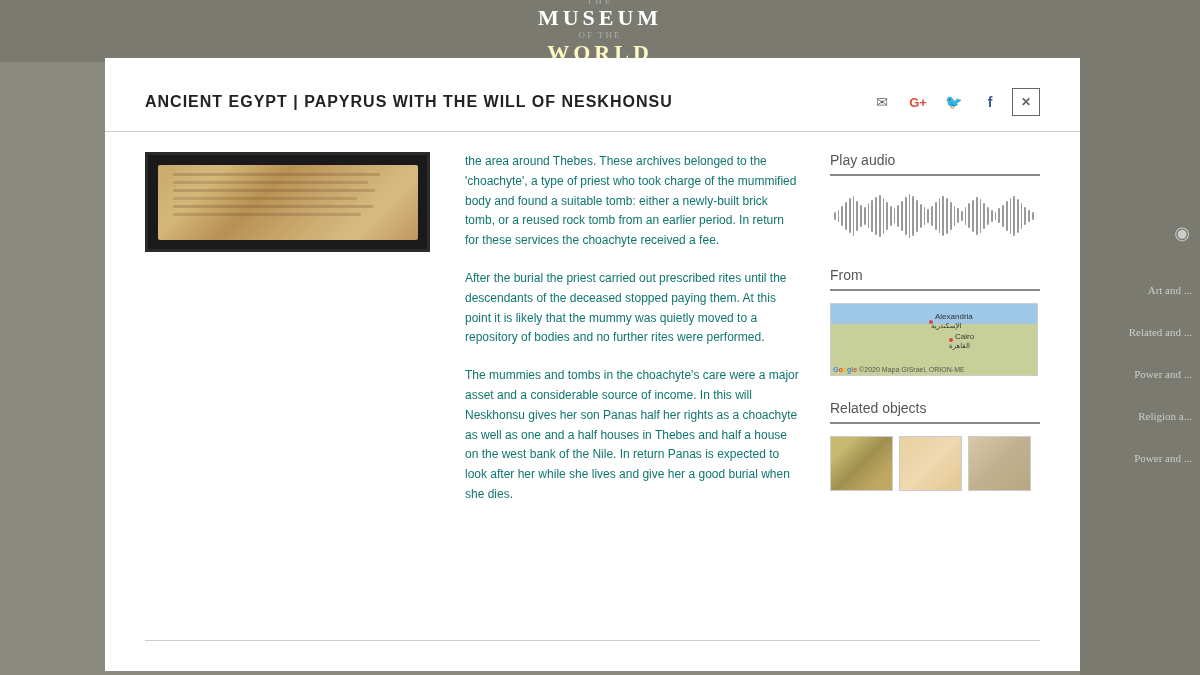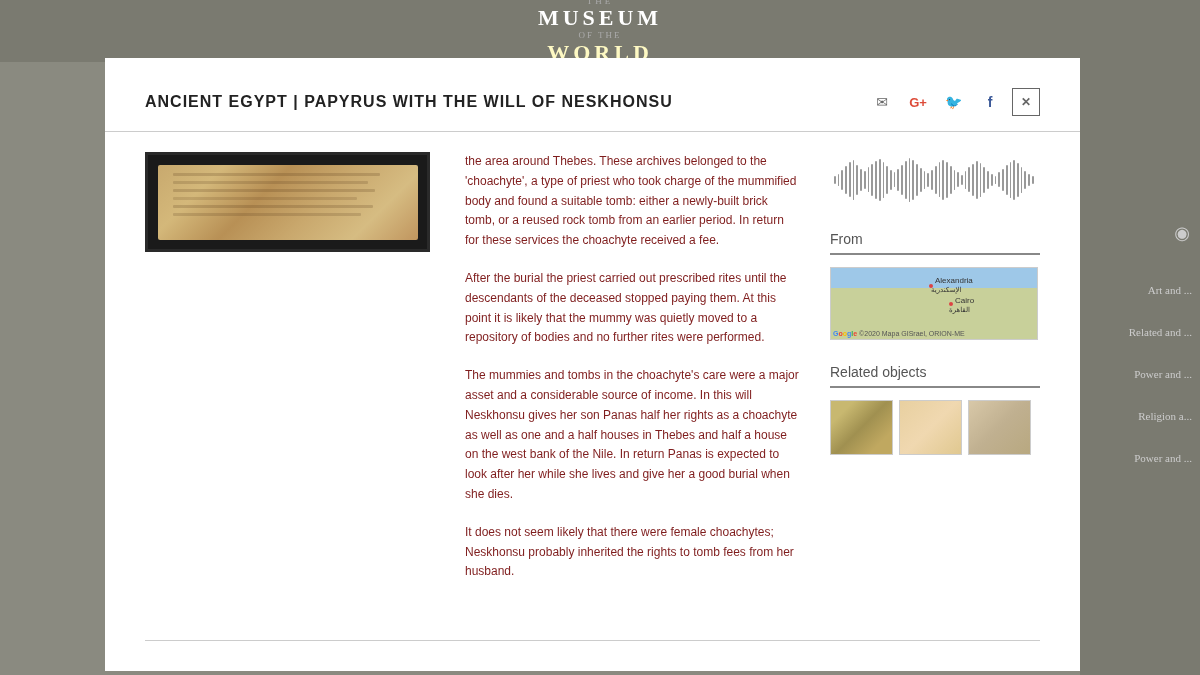--- a/index.html
+++ b/index.html
@@ -199,21 +199,21 @@
     }
 
     
     .center-col {
       flex: 1;
     }
 
     .article-text {
       font-family: Arial, sans-serif;
       font-size: 12px;
-      color: #7f1d1d;
+      color: #0f766e;
       line-height: 1.65;
     }
 
     .article-paragraph {
       margin-bottom: 18px;
     }
 
     
     .right-col {
       flex: 0 0 210px;
@@ -406,27 +406,27 @@
           </div>
         </div>
       </div>
     </div>
 
     <div class="center-col">
       <div class="article-text">
         <p class="article-paragraph">the area around Thebes. These archives belonged to the 'choachyte', a type of priest who took charge of the mummified body and found a suitable tomb: either a newly-built brick tomb, or a reused rock tomb from an earlier period. In return for these services the choachyte received a fee.</p>
         <p class="article-paragraph">After the burial the priest carried out prescribed rites until the descendants of the deceased stopped paying them. At this point it is likely that the mummy was quietly moved to a repository of bodies and no further rites were performed.</p>
         <p class="article-paragraph">The mummies and tombs in the choachyte's care were a major asset and a considerable source of income. In this will Neskhonsu gives her son Panas half her rights as a choachyte as well as one and a half houses in Thebes and half a house on the west bank of the Nile. In return Panas is expected to look after her while she lives and give her a good burial when she dies.</p>
-        <p class="article-paragraph">It does not seem likely that there were female choachytes; Neskhonsu probably inherited the rights to tomb fees from her husband.</p>
       </div>
     </div>
 
     <div class="right-col">
 
       <div class="audio-section">
+        <div class="section-label">Play audio</div>
         <div class="audio-waveform" id="waveform-bars">
         <div class="wave-bar" style="height: 8px;"></div>
             <div class="wave-bar" style="height: 12px;"></div>
             <div class="wave-bar" style="height: 20px;"></div>
             <div class="wave-bar" style="height: 28px;"></div>
             <div class="wave-bar" style="height: 35px;"></div>
             <div class="wave-bar" style="height: 40px;"></div>
             <div class="wave-bar" style="height: 30px;"></div>
             <div class="wave-bar" style="height: 22px;"></div>
             <div class="wave-bar" style="height: 18px;"></div>

